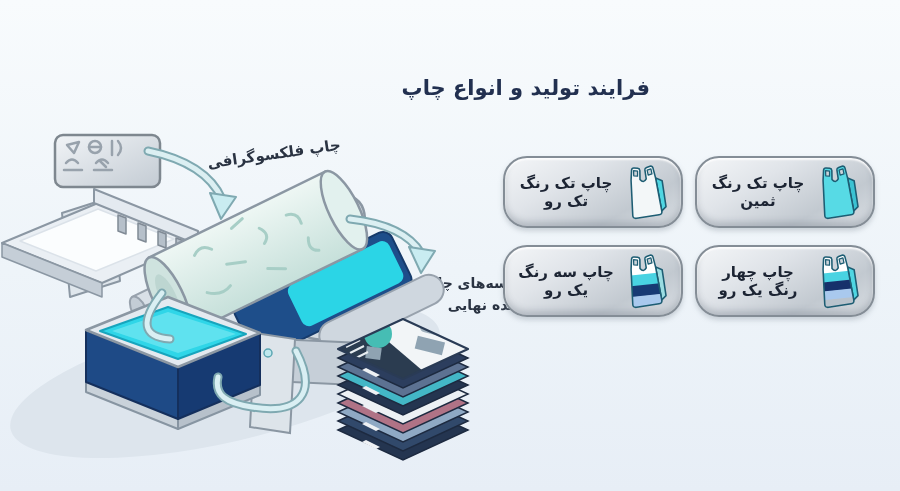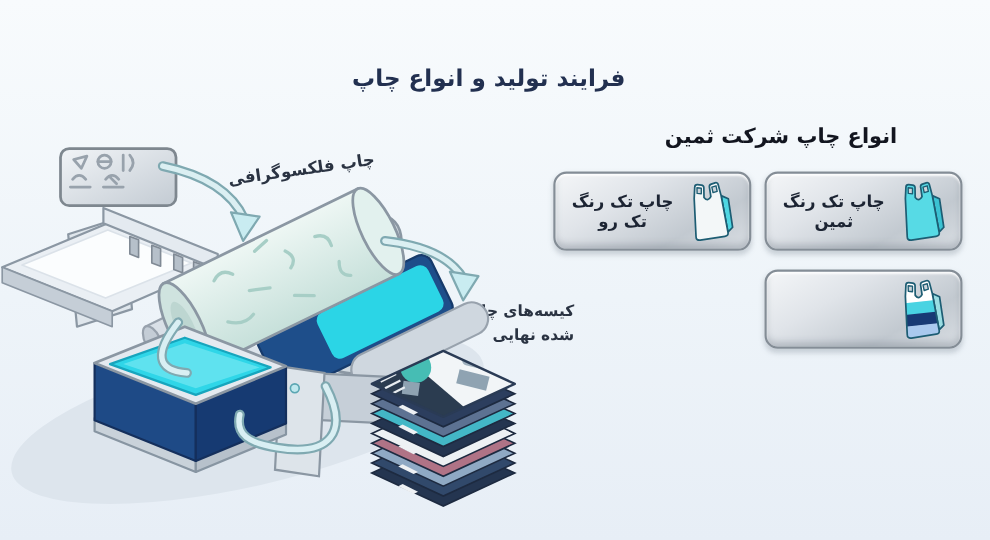--- a/index.html
+++ b/index.html
@@ -1,32 +1,32 @@
 <!DOCTYPE html>
 <html lang="fa"><head>
 <meta charset="utf-8">
 <style>
   html,body{margin:0;padding:0;}
   body{font-family:"DejaVu Sans","Liberation Sans",sans-serif;}
   #stage{position:relative;width:900px;height:491px;overflow:hidden;
          background:linear-gradient(180deg,#f8fbfd 0%,#eef4f9 55%,#e7eef6 100%);}
-  .main-title{position:absolute;left:320px;top:59px;width:330px;text-align:left;
+  .main-title{position:absolute;left:320px;top:76px;width:330px;text-align:right;
         direction:rtl;font-size:21px;font-weight:bold;color:#223050;}
   .panel-header{position:absolute;left:540px;top:113px;width:340px;text-align:center;
         direction:rtl;font-size:19px;font-weight:bold;color:#12151f;}
   .step-label{position:absolute;direction:rtl;font-weight:bold;color:#2a3342;}
   .label-plate{left:24px;top:99px;width:156px;text-align:center;font-size:15px;}
   .label-flexo{left:198px;top:145px;width:152px;text-align:center;font-size:15px;transform:rotate(-8deg);}
   .label-bags{left:390px;top:273px;width:132px;text-align:right;font-size:14px;
         white-space:pre-line;line-height:1.55;}
   .machine{position:absolute;left:0;top:85px;width:490px;height:406px;}
   .cards{position:absolute;left:503px;top:156px;width:372px;display:grid;
          grid-template-columns:1fr 1fr;gap:17px 12px;direction:rtl;}
   .card{display:flex;align-items:center;gap:4px;height:72px;padding:4px 8px;box-sizing:border-box;
-        border:2px solid #848d96;border-radius:12px;
+        border:2px solid #848d96;border-radius:24px;
         background:linear-gradient(150deg,#f4f6f8 0%,#e0e4e9 35%,#c2c9d0 72%,#d9dee3 100%);
         box-shadow:inset 0 2px 2px rgba(255,255,255,.9),
                    inset 0 -4px 6px rgba(100,110,122,.30),
                    0 3px 5px rgba(130,140,152,.35);}
   .bag{width:50px;height:64px;flex:0 0 auto;}
   .card-label{flex:1;text-align:center;direction:rtl;font-weight:bold;font-size:15px;color:#1c2433;}
   .bag-front-outline,.bag-side,.bag-hole{stroke:#1d5d73;stroke-width:2;stroke-linejoin:round;}
   .bag-hole{fill:#ccd4da;stroke-width:1.6;}
 </style>
 </head>
@@ -182,21 +182,20 @@
       <path d="M148,66 Q206,78 222,114" stroke="#dbeff2" stroke-width="5"></path>
       <polygon points="210,108 236,112 221,134" fill="#c9ecf1" stroke="#7fa9b1" stroke-width="2" stroke-linejoin="round"></polygon>
     </g>
     <g fill="none" stroke-linecap="round">
       <path d="M350,134 Q404,140 421,168" stroke="#7fa9b1" stroke-width="9"></path>
       <path d="M350,134 Q404,140 421,168" stroke="#dbeff2" stroke-width="5"></path>
       <polygon points="409,162 435,166 421,188" fill="#c9ecf1" stroke="#7fa9b1" stroke-width="2" stroke-linejoin="round"></polygon>
     </g>
   </svg>
 
-  <div class="panel-header">انواع چاپ شرکت ثمین</div>
 
   <div class="cards">
 
     <div class="card">
       <svg class="bag" viewBox="0 0 64 78">
         <defs>
             <clipPath id="bc0">
               <path d="M12,22 L14,9 Q14.5,6 17.5,6.5 L22,7.5 Q24.5,8 24.5,10.5 L23.5,22 Q27.5,28 31.5,22 L31,10.5 Q31,8 33.5,7.5 L38,6.5 Q41,6 41.5,9 L43.5,22 L47,65 Q47.5,69.5 43,69.5 L14,71 Q9,71 9.5,66.5 Z"></path>
             </clipPath>
           </defs>
@@ -228,20 +227,43 @@
           <path class="bag-front-outline" fill="none" d="M12,22 L14,9 Q14.5,6 17.5,6.5 L22,7.5 Q24.5,8 24.5,10.5 L23.5,22 Q27.5,28 31.5,22 L31,10.5 Q31,8 33.5,7.5 L38,6.5 Q41,6 41.5,9 L43.5,22 L47,65 Q47.5,69.5 43,69.5 L14,71 Q9,71 9.5,66.5 Z"></path>
           <path class="bag-hole" d="M16.5,10 L21.5,11 L20.8,17.5 L16,16.5 Z"></path>
           <path class="bag-hole" d="M33.8,11 L38.8,10 L39.5,16.5 L34.5,17.5 Z"></path>
         </g>
       </svg>
       <div class="card-label">چاپ تک رنگ تک رو</div>
     </div>
 
 
 
+    <div class="card">
+      <svg class="bag" viewBox="0 0 64 78">
+        <defs>
+            <clipPath id="bc4">
+              <path d="M12,22 L14,9 Q14.5,6 17.5,6.5 L22,7.5 Q24.5,8 24.5,10.5 L23.5,22 Q27.5,28 31.5,22 L31,10.5 Q31,8 33.5,7.5 L38,6.5 Q41,6 41.5,9 L43.5,22 L47,65 Q47.5,69.5 43,69.5 L14,71 Q9,71 9.5,66.5 Z"></path>
+            </clipPath>
+          </defs>
+        <g transform="rotate(-6 32 39)">
+          <path class="bag-side" d="M43.5,22 L51.5,26.5 L53,60 L47,65 Z" fill="#4fd6e2"></path>
+          <g clip-path="url(#bc4)" class="bag-stripes">
+              <rect x="4" width="50" y="4" height="23.720000000000002" fill="#ffffff"></rect>
+              <rect x="4" width="50" y="27.12" height="12.16" fill="#49d3e2"></rect>
+              <rect x="4" width="50" y="38.68" height="12.16" fill="#16306b"></rect>
+              <rect x="4" width="50" y="50.24" height="11.48" fill="#a9c9ee"></rect>
+              <rect x="4" width="50" y="61.120000000000005" height="11.48" fill="#b9c3cc"></rect>
+            </g>
+          <path class="bag-front-outline" fill="none" d="M12,22 L14,9 Q14.5,6 17.5,6.5 L22,7.5 Q24.5,8 24.5,10.5 L23.5,22 Q27.5,28 31.5,22 L31,10.5 Q31,8 33.5,7.5 L38,6.5 Q41,6 41.5,9 L43.5,22 L47,65 Q47.5,69.5 43,69.5 L14,71 Q9,71 9.5,66.5 Z"></path>
+          <path class="bag-hole" d="M16.5,10 L21.5,11 L20.8,17.5 L16,16.5 Z"></path>
+          <path class="bag-hole" d="M33.8,11 L38.8,10 L39.5,16.5 L34.5,17.5 Z"></path>
+        </g>
+      </svg>
+      <div class="card-label">چاپ چهار رنگ یک رو</div>
+    </div>
 
     <div class="card">
       <svg class="bag" viewBox="0 0 64 78">
         <defs>
             <clipPath id="bc5">
               <path d="M12,22 L14,9 Q14.5,6 17.5,6.5 L22,7.5 Q24.5,8 24.5,10.5 L23.5,22 Q27.5,28 31.5,22 L31,10.5 Q31,8 33.5,7.5 L38,6.5 Q41,6 41.5,9 L43.5,22 L47,65 Q47.5,69.5 43,69.5 L14,71 Q9,71 9.5,66.5 Z"></path>
             </clipPath>
           </defs>
         <g transform="rotate(-6 32 39)">
           <path class="bag-side" d="M43.5,22 L51.5,26.5 L53,60 L47,65 Z" fill="#9adde2"></path>
@@ -249,15 +271,16 @@
               <rect x="4" width="50" y="4" height="26.44" fill="#ffffff"></rect>
               <rect x="4" width="50" y="29.84" height="14.200000000000001" fill="#49d3e2"></rect>
               <rect x="4" width="50" y="43.44" height="14.200000000000001" fill="#173a74"></rect>
               <rect x="4" width="50" y="57.04" height="15.56" fill="#a9c9ee"></rect>
             </g>
           <path class="bag-front-outline" fill="none" d="M12,22 L14,9 Q14.5,6 17.5,6.5 L22,7.5 Q24.5,8 24.5,10.5 L23.5,22 Q27.5,28 31.5,22 L31,10.5 Q31,8 33.5,7.5 L38,6.5 Q41,6 41.5,9 L43.5,22 L47,65 Q47.5,69.5 43,69.5 L14,71 Q9,71 9.5,66.5 Z"></path>
           <path class="bag-hole" d="M16.5,10 L21.5,11 L20.8,17.5 L16,16.5 Z"></path>
           <path class="bag-hole" d="M33.8,11 L38.8,10 L39.5,16.5 L34.5,17.5 Z"></path>
         </g>
       </svg>
+      <div class="card-label">چاپ سه رنگ یک رو</div>
     </div>
   </div>
 </div>
 
 </body></html>

